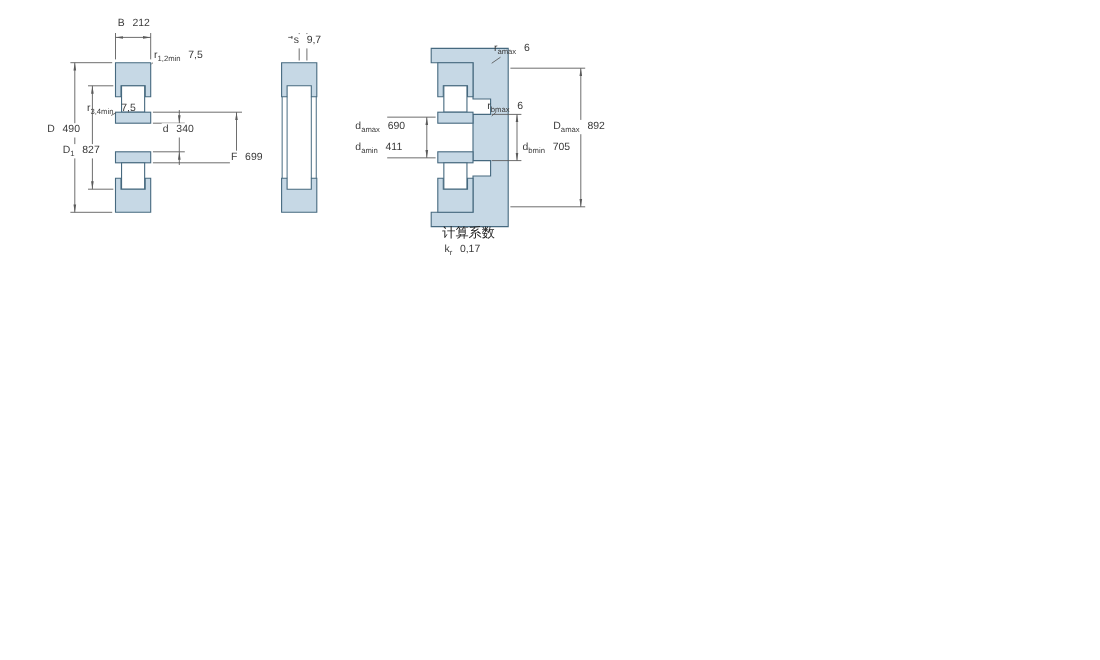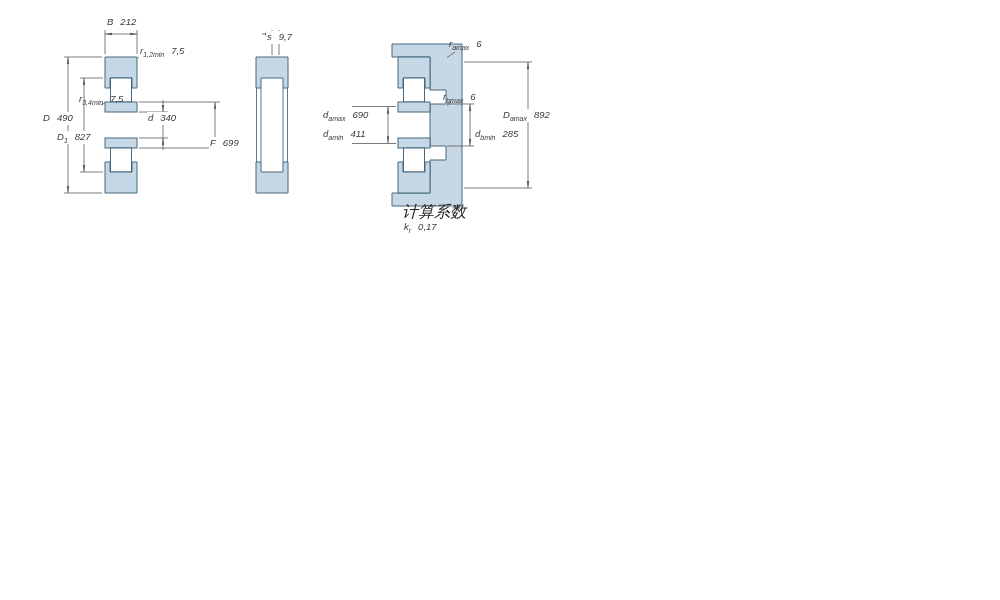--- a/index.html
+++ b/index.html
@@ -8,38 +8,37 @@
     --dim-line:#5a5a5a;
     --label-text:#3a3a3a;
     --canvas-bg:#ffffff;
   }
   html,body{margin:0;padding:0;background:#fff;}
   #canvas{
     position:relative;width:797px;height:600px;
     background:var(--canvas-bg);
     font-family:"Liberation Sans", sans-serif;
     overflow:hidden;
-    font-style:italic;
   }
   #drawing{position:absolute;left:0;top:0;}
   .part{fill:var(--part-fill);stroke:var(--part-stroke);stroke-width:1;}
   .roller{fill:#ffffff;stroke:var(--part-stroke);stroke-width:1;}
   .pline{stroke:var(--part-stroke);stroke-width:0.9;fill:none;}
   .dim{stroke:var(--dim-line);stroke-width:0.8;fill:none;}
   .arrowhead{fill:var(--dim-line);}
   .lbl{
     position:absolute;font-size:9.5px;line-height:12px;
     color:var(--label-text);white-space:nowrap;
     background:var(--canvas-bg);padding:0 1px;
   }
   .lbl.transparent{background:transparent;}
   .lbl sub{font-size:7px;line-height:1;}
   .lbl .val{margin-left:7px;}
   .heading{
-    position:absolute;font-size:16px;line-height:13px;
+    position:absolute;font-size:12px;line-height:13px;
     color:#222;white-space:nowrap;background:transparent;
   }
 </style>
 </head>
 <body>
 
 <div id="canvas">
 
   <svg id="drawing" width="1000" height="600" viewBox="0 0 1000 600">
     <defs>
@@ -161,21 +160,21 @@
 
   <div class="lbl" style="left:322px;top:128px">
     <span class="sym">d</span><sub>amin</sub><span class="val">411</span>
   </div>
 
   <div class="lbl" style="left:502px;top:109px">
     <span class="sym">D</span><sub>amax</sub><span class="val">892</span>
   </div>
 
   <div class="lbl" style="left:474px;top:128px">
-    <span class="sym">d</span><sub>bmin</sub><span class="val">285</span>
+    <span class="sym">d</span><sub>bmin</sub><span class="val">705</span>
   </div>
 
   <div class="heading" style="left:402px;top:205px">计算系数</div>
   <div class="lbl transparent" style="left:403px;top:221px">
     <span class="sym">k</span><sub>r</sub><span class="val">0,17</span>
   </div>
 
 </div>
 
 </body></html>

